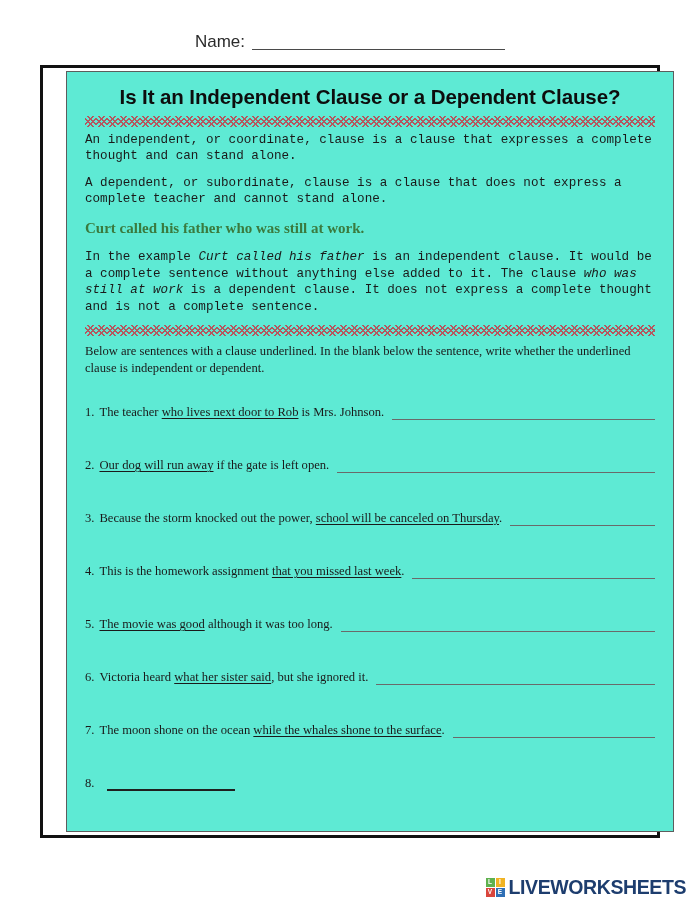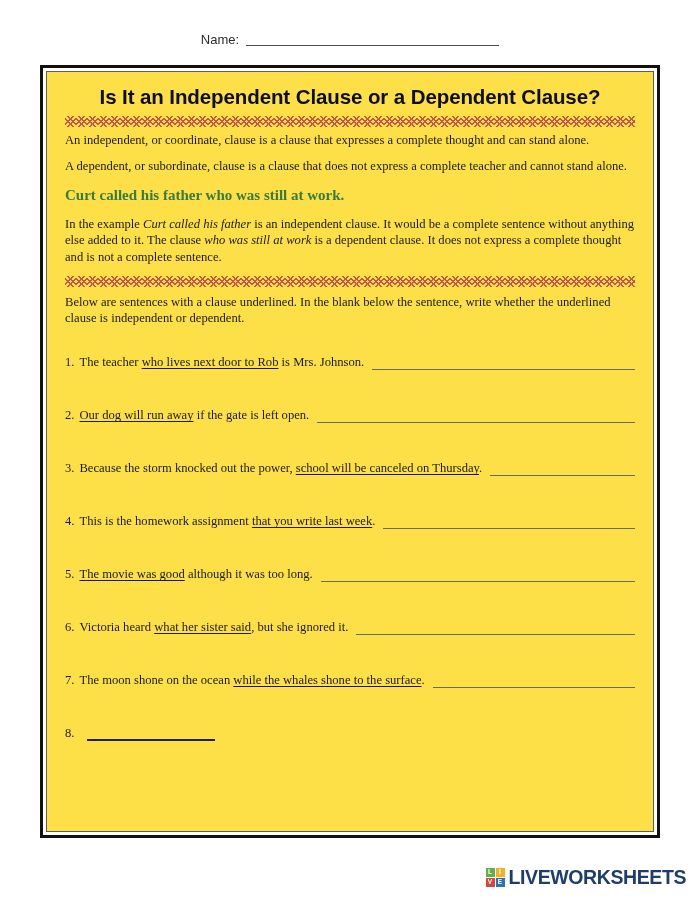--- a/index.html
+++ b/index.html
@@ -22,21 +22,21 @@
     position: absolute;
     top: 33px;
     left: 0;
     width: 700px;
     display: flex;
     justify-content: center;
     align-items: flex-end;
   }
   .name-label {
     font-family: "Liberation Sans", sans-serif;
-    font-size: 13px;
+    font-size: 17px;
     color: #2b2b2b;
     margin-right: 7px;
     line-height: 1;
   }
   .name-blank {
     width: 253px;
     border-bottom: 1.4px solid #4a4a4a;
     height: 13px;
   }
 
@@ -48,23 +48,24 @@
     width: 620px;
     height: 773px;
     background: #ffffff;
     border: 3px solid #111111;
     padding: 3px;
   }
   .sheet-inner {
     width: 100%;
     height: 100%;
     border: 1px solid #5d5d5d;
-    background: #fde047;
+    background: #5eead4;
     padding: 8px 18px 10px 18px;
     overflow: hidden;
+    margin-left: 20px;
   }
 
   
   .worksheet-title {
     font-family: "Liberation Sans", sans-serif;
     font-weight: bold;
     font-size: 20.5px;
     text-align: center;
     color: #0d0d0d;
     letter-spacing: -0.1px;
@@ -83,21 +84,21 @@
     background-image:
       linear-gradient(45deg, transparent 32%, #c0454f 32%, #c0454f 42%, transparent 42%,
                       transparent 58%, #c0454f 58%, #c0454f 68%, transparent 68%),
       linear-gradient(-45deg, transparent 32%, #c0454f 32%, #c0454f 42%, transparent 42%,
                       transparent 58%, #c0454f 58%, #c0454f 68%, transparent 68%);
     opacity: 0.88;
   }
 
   
   .para {
-    font-family: Liberation Serif, serif;
+    font-family: Liberation Mono, monospace;
     font-size: 12.6px;
     line-height: 1.32;
     color: #1a1a1a;
     margin: 0 0 10px 0;
     text-align: left;
   }
   .para.tight { margin-bottom: 8px; }
 
   .example-sentence {
     font-family: Liberation Serif, serif;
@@ -154,21 +155,21 @@
   .answer-blank.heavy {
     border-bottom: 2px solid #1f1f1f;
     flex: 0 0 auto;
     width: 128px;
   }
 
   
   .lw-logo {
     position: absolute;
     right: 14px;
-    bottom: 17px;
+    bottom: 7px;
     display: flex;
     align-items: center;
   }
   .lw-grid {
     width: 19px;
     height: 19px;
     display: grid;
     grid-template-columns: 1fr 1fr;
     grid-template-rows: 1fr 1fr;
     gap: 1px;
@@ -235,21 +236,21 @@
           <span class="q-text"><span> </span><u>Our dog will run away</u><span> if the gate is left open.</span></span>
           <span class="answer-blank"></span>
         </div>
         <div class="question-item">
           <span class="q-num">3.</span>
           <span class="q-text"><span> Because the storm knocked out the power, </span><u>school will be canceled on Thursday</u><span>.</span></span>
           <span class="answer-blank"></span>
         </div>
         <div class="question-item">
           <span class="q-num">4.</span>
-          <span class="q-text"><span>This is the homework assignment </span><u>that you write last week</u><span>.</span></span>
+          <span class="q-text"><span>This is the homework assignment </span><u>that you missed last week</u><span>.</span></span>
           <span class="answer-blank"></span>
         </div>
         <div class="question-item">
           <span class="q-num">5.</span>
           <span class="q-text"><span></span><u>The movie was good</u><span> although it was too long.</span></span>
           <span class="answer-blank"></span>
         </div>
         <div class="question-item">
           <span class="q-num">6.</span>
           <span class="q-text"><span>Victoria heard </span><u>what her sister said</u><span>, but she ignored it.</span></span>

